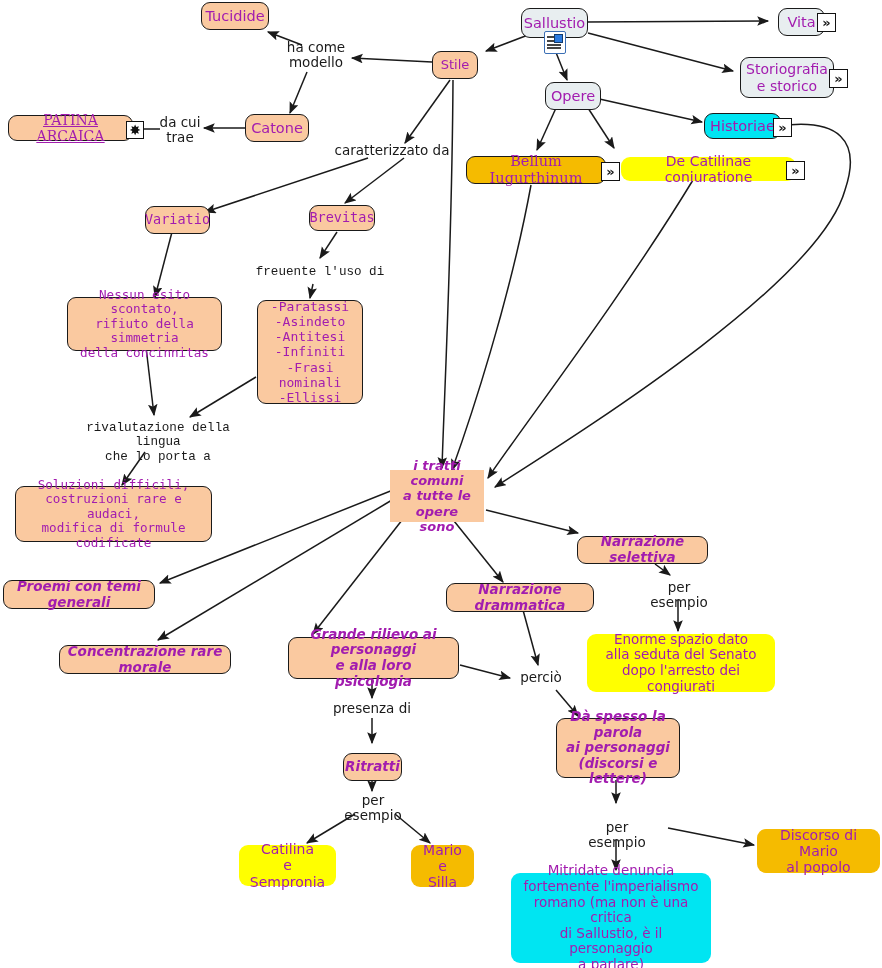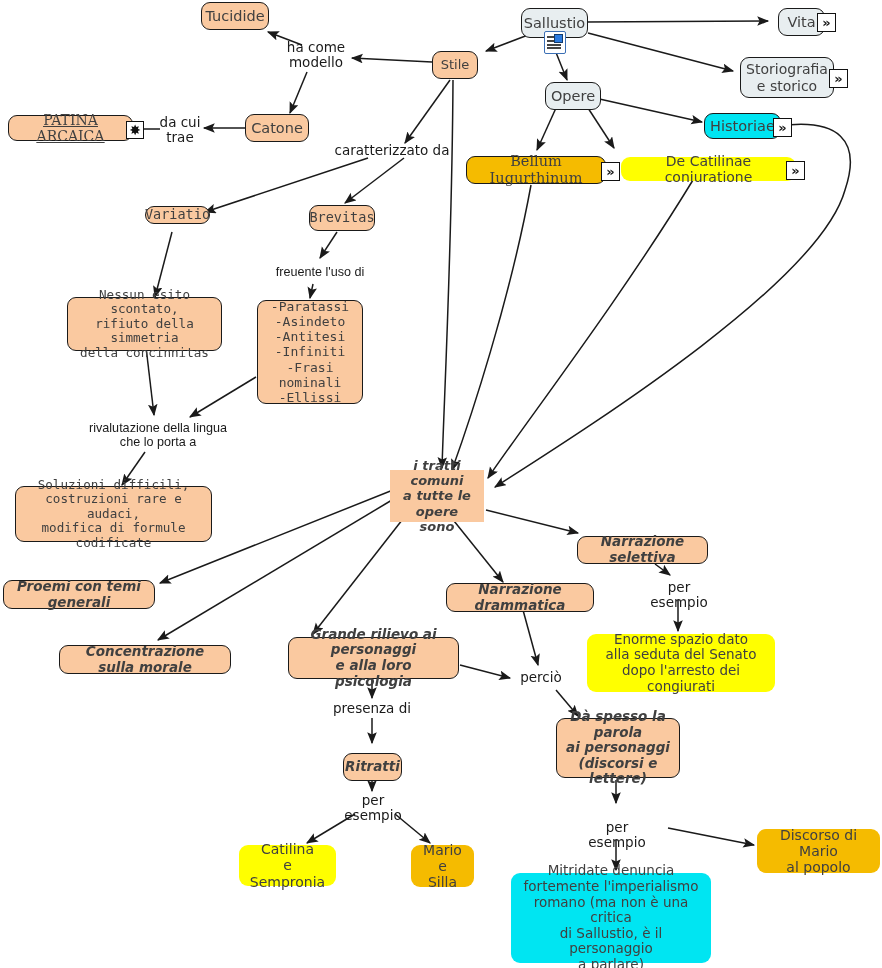--- a/index.html
+++ b/index.html
@@ -25,21 +25,21 @@
   }
   .node {
     position: absolute;
     box-sizing: border-box;
     border: 1.4px solid #1a1a1a;
     border-radius: 9px;
     display: flex;
     align-items: center;
     justify-content: center;
     text-align: center;
-    color: #404040;
+    color: #a21caf;
     line-height: 1.16;
     z-index: 5;
     padding: 2px 6px;
   }
   .node span { display: block; white-space: pre-line; }
 
   
   .peach  { background: #fac9a0; }
   .grey   { background: #e8eef0; }
   .orange { background: #f5bb00; }
@@ -54,21 +54,21 @@
 
   .label {
     position: absolute;
     color: #1a1a1a;
     text-align: center;
     line-height: 1.14;
     white-space: pre-line;
     z-index: 4;
   }
   .l-sans { font-family: "DejaVu Sans", sans-serif; }
-  .l-mono { font-family: Liberation Sans, sans-serif; }
+  .l-mono { font-family: Liberation Mono, monospace; }
 
   
   .flat {
     border: none;
     border-radius: 0;
   }
 
   
   .chev {
     position: absolute;
@@ -281,21 +281,21 @@
     <span>»</span>
   </div>
 
   <div class="node yellow f-sans" style="left:621px; top:157px; width:175px; height:24px; font-size:14px; border:none;">
     <span>De Catilinae coniuratione</span>
   </div>
   <div class="chev" style="left:786px; top:161px;">
     <span>»</span>
   </div>
 
-  <div class="node peach f-mono" style="left:145px; top:206px; width:65px; height:18px; font-size:13.5px;">
+  <div class="node peach f-mono" style="left:145px; top:206px; width:65px; height:28px; font-size:13.5px;">
     <span>Variatio</span>
   </div>
 
   <div class="node peach f-mono" style="left:309px; top:205px; width:66px; height:26px; font-size:13.5px;text-align:center;">
     <span>Brevitas</span>
   </div>
 
   <div class="node peach f-mono" style="left:67px; top:297px; width:155px; height:54px; font-size:12.6px;">
     <span>Nessun esito scontato,
 rifiuto della simmetria
@@ -321,21 +321,21 @@
     <span>i tratti comuni
 a tutte le opere
 sono</span>
   </div>
 
   <div class="node peach f-ital" style="left:3px; top:580px; width:152px; height:29px; font-size:13.5px;">
     <span>Proemi con temi generali</span>
   </div>
 
   <div class="node peach f-ital" style="left:59px; top:645px; width:172px; height:29px; font-size:13.5px;">
-    <span>Concentrazione sulla morale</span>
+    <span>Concentrazione rare morale</span>
   </div>
 
   <div class="node peach f-ital" style="left:288px; top:637px; width:171px; height:42px; font-size:13.5px;">
     <span>Grande rilievo ai personaggi
 e alla loro psicologia</span>
   </div>
 
   <div class="node peach f-ital" style="left:577px; top:536px; width:131px; height:28px; font-size:13.5px;">
     <span>Narrazione selettiva</span>
   </div>

